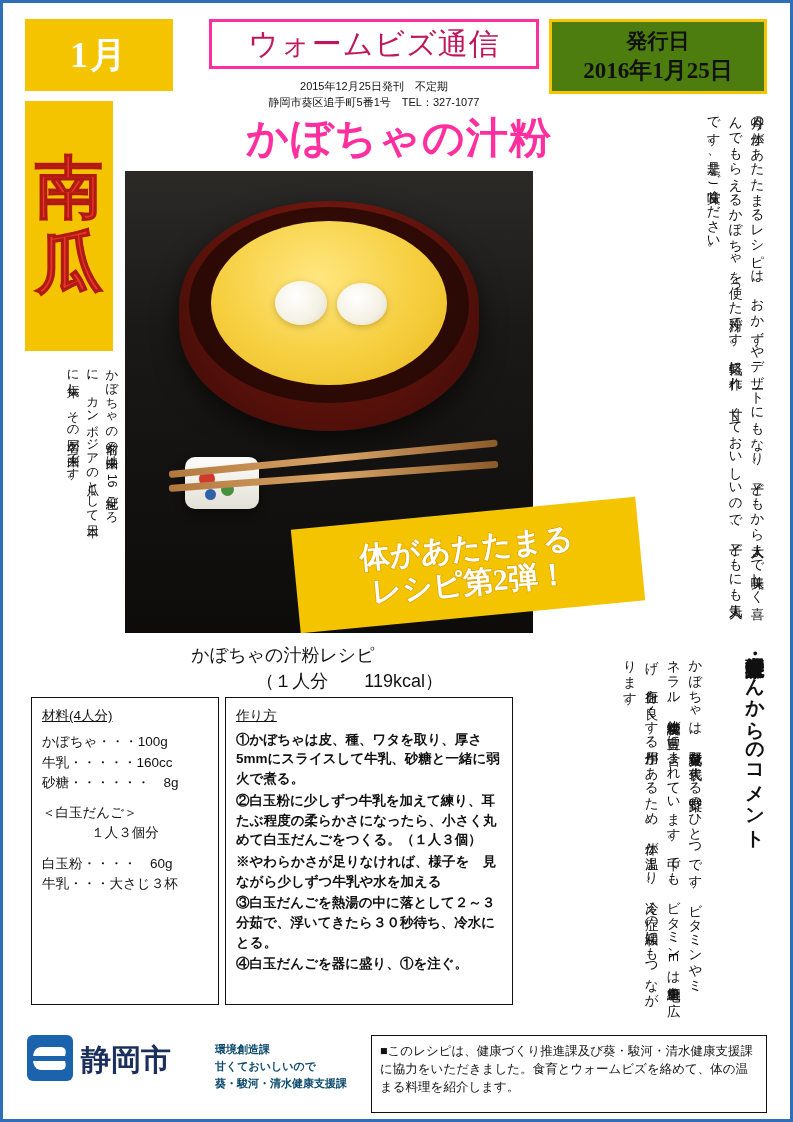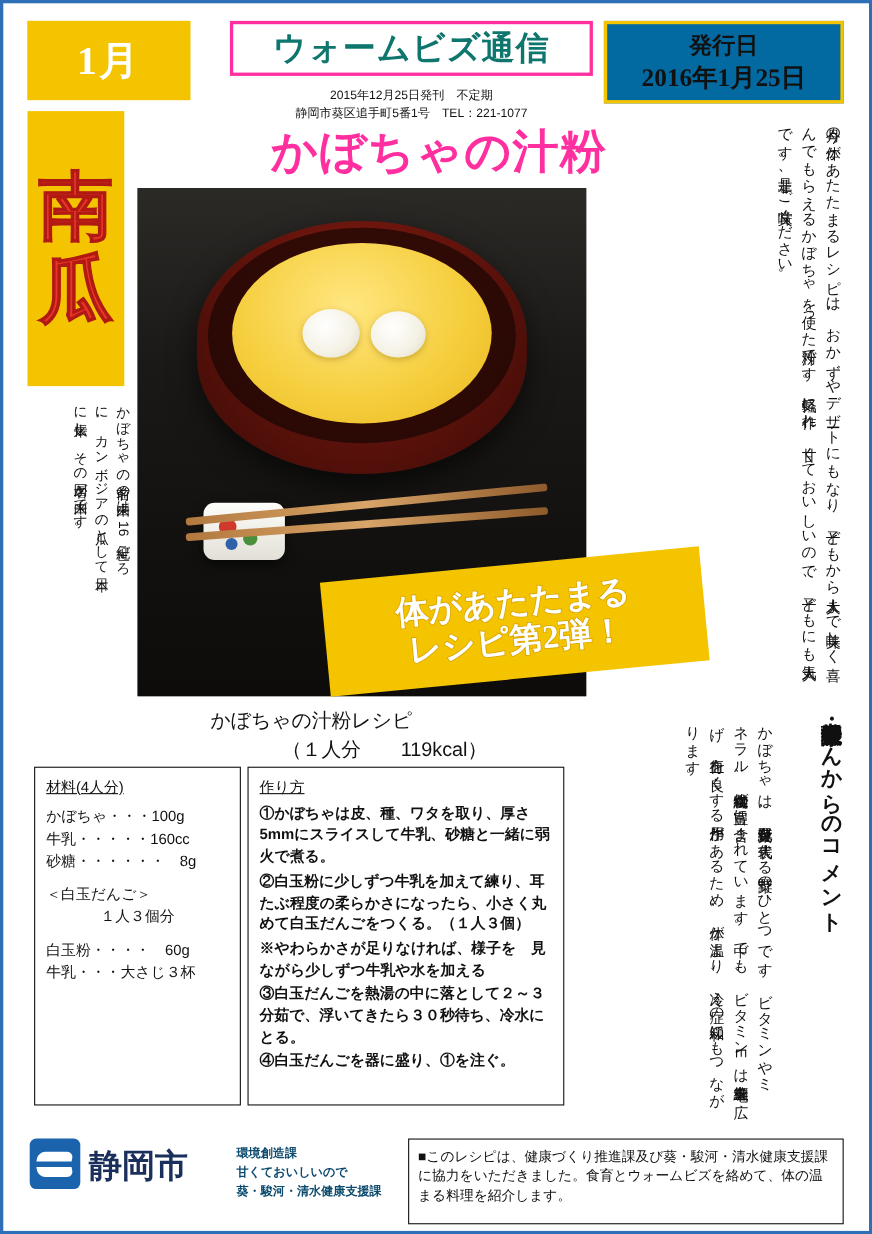--- a/index.html
+++ b/index.html
@@ -39,42 +39,42 @@
 
   .title-box {
     position: absolute;
     left: 206px; top: 16px;
     width: 330px; height: 50px;
     background: #ffffff;
     border: 3px solid #ff2fa0;
     display: flex; align-items: center; justify-content: center;
   }
   .title-box span {
-    font-size: 30px; font-weight: bold;
-    color: #0f766e;
+    font-size: 30px; font-weight: normal;
+    color: #be185d;
     font-family: "Liberation Serif", serif;
     letter-spacing: 1px;
   }
 
   .pub-line1, .pub-line2 {
     position: absolute;
     left: 206px;
     width: 330px;
     text-align: center;
     font-size: 11px;
     color: #111;
   }
   .pub-line1 { top: 76px; }
   .pub-line2 { top: 92px; }
 
   .issue-box {
     position: absolute;
     left: 546px; top: 16px;
     width: 218px; height: 75px;
-    background: #0369a1;
+    background: #4d7c0f;
     border: 3px solid #f5c400;
     display: flex; flex-direction: column;
     align-items: center; justify-content: center;
   }
   .issue-box .lbl {
     font-size: 21px; font-weight: bold; color: #111;
     font-family: "Liberation Serif", serif;
   }
   .issue-box .dt {
     font-size: 23px; font-weight: bold; color: #111;
@@ -352,21 +352,21 @@
 <div class="page">
 
   <div class="month-badge">
     <span>1月</span>
   </div>
 
   <div class="title-box">
     <span>ウォームビズ通信</span>
   </div>
   <div class="pub-line1">2015年12月25日発刊　不定期</div>
-  <div class="pub-line2">静岡市葵区追手町5番1号　TEL：221-1077</div>
+  <div class="pub-line2">静岡市葵区追手町5番1号　TEL：327-1077</div>
 
   <div class="issue-box">
     <div class="lbl">発行日</div>
     <div class="dt">2016年1月25日</div>
   </div>
 
   <div class="kanji-badge">
     <span>南</span>
     <span>瓜</span>
   </div>

